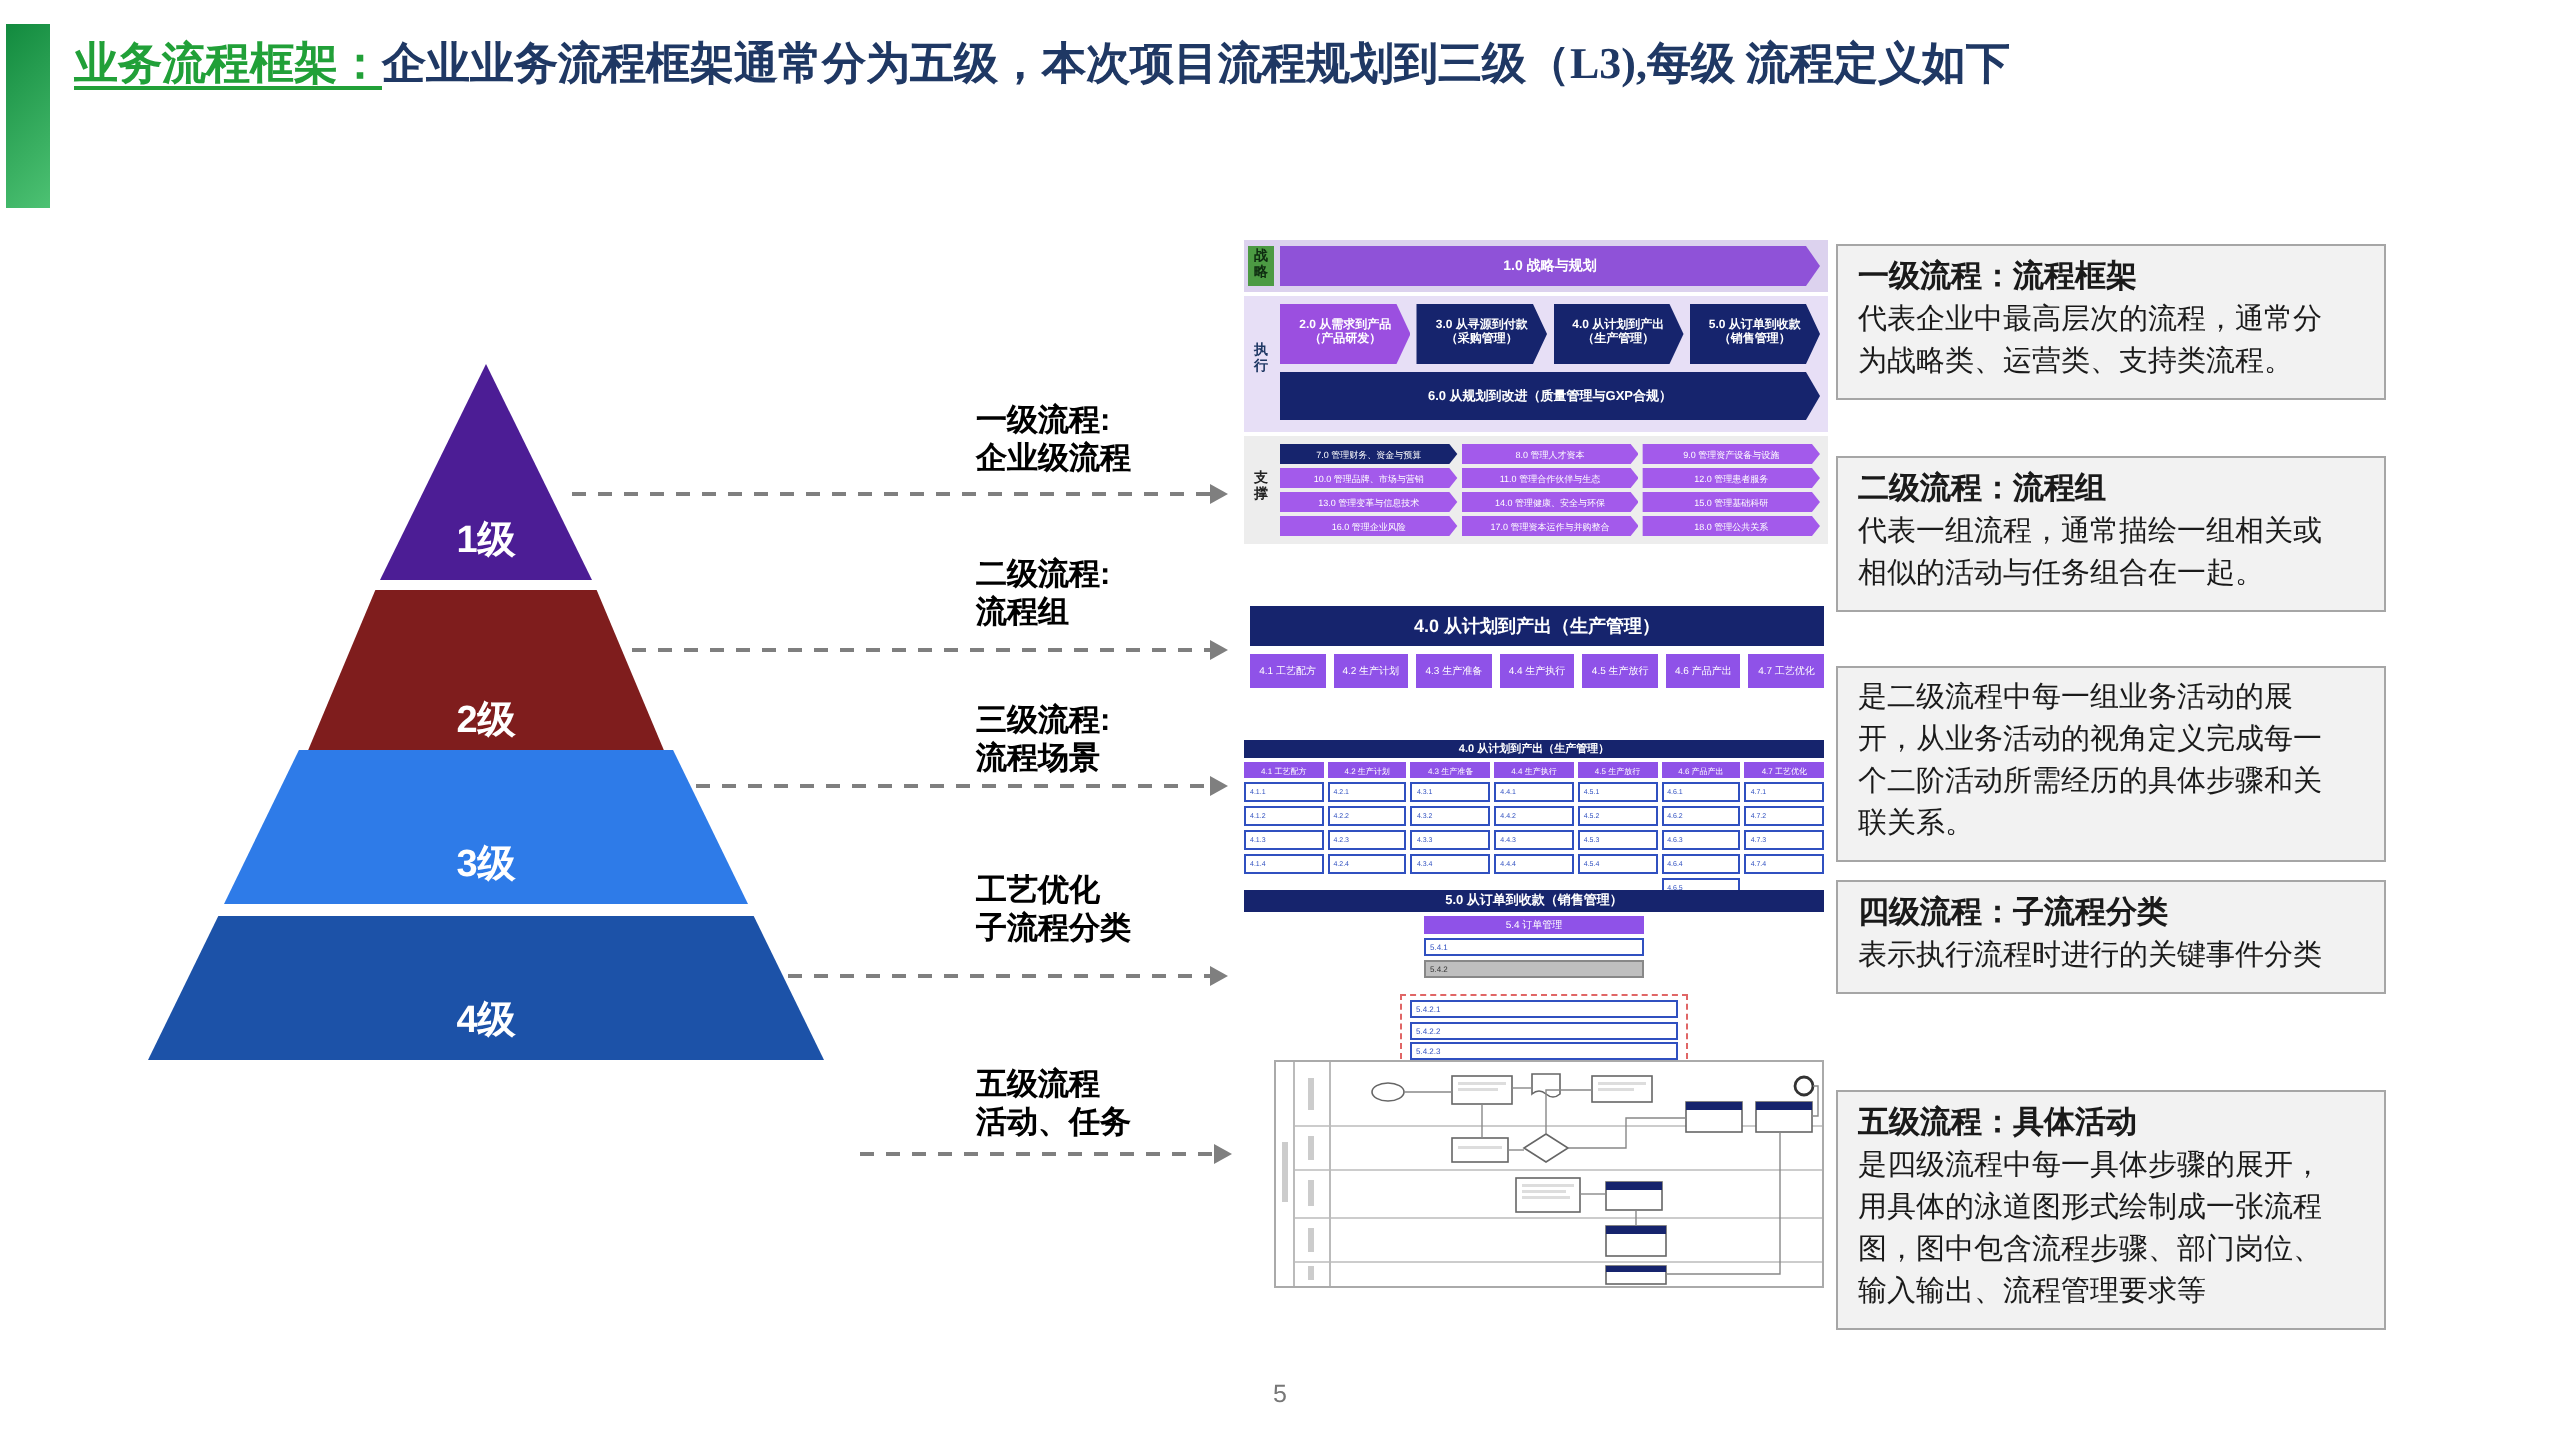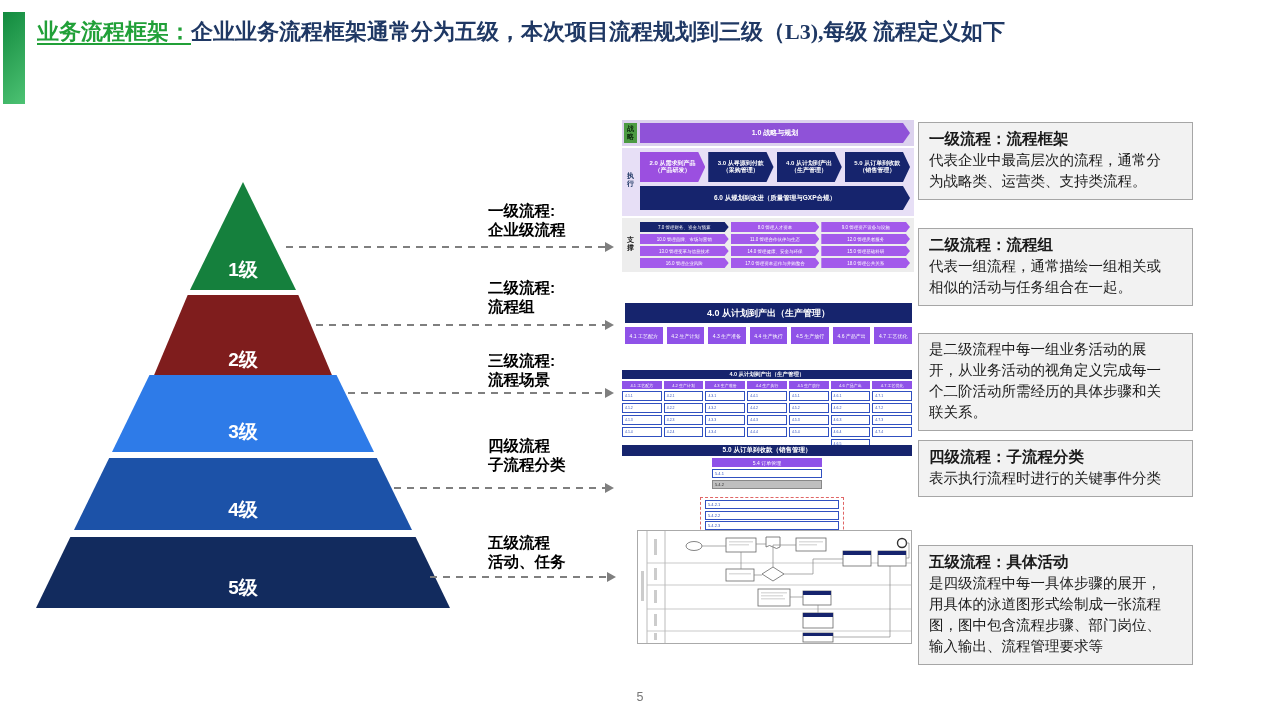--- a/index.html
+++ b/index.html
@@ -10,21 +10,21 @@
              background:linear-gradient(135deg,#128A3E,#4DC273);}
   .title{position:absolute;left:37px;top:13px;width:1210px;
          font-family:"Liberation Serif","DejaVu Serif",serif;
          font-weight:700;font-size:22px;line-height:38px;color:#1F3864;}
   .title .hl{color:#21A038;text-decoration:underline;text-decoration-thickness:2px;text-underline-offset:4px;}
   
   .pyr{position:absolute;left:36px;top:182px;width:414px;height:426px;}
   .pslice{position:absolute;}
   .pslice .plabel{position:absolute;left:0;bottom:7px;width:100%;text-align:center;
                   color:#fff;font-weight:700;font-size:19px;}
-  .p1{left:154px;top:0;width:106px;height:108px;background:#15803d;
+  .p1{left:154px;top:0;width:106px;height:108px;background:#4c1d95;
       clip-path:polygon(50% 0,100% 100%,0 100%);}
   .p2{left:116px;top:113px;width:182px;height:85px;background:#7f1d1d;
       clip-path:polygon(19.6% 0,80.4% 0,100% 100%,0 100%);}
   .p3{left:76px;top:193px;width:262px;height:77px;background:#2E7BE8;
       clip-path:polygon(14.3% 0,85.7% 0,100% 100%,0 100%);}
   .p4{left:38px;top:276px;width:338px;height:72px;background:#1C52A8;
       clip-path:polygon(10.4% 0,89.6% 0,100% 100%,0 100%);}
   .p5{left:0;top:355px;width:414px;height:71px;background:#122B5E;
       clip-path:polygon(8.3% 0,91.7% 0,100% 100%,0 100%);}
   
@@ -115,39 +115,36 @@
       </div>
     <div class="pslice p2">
         <div class="plabel">2级</div>
       </div>
     <div class="pslice p3">
         <div class="plabel">3级</div>
       </div>
     <div class="pslice p4">
         <div class="plabel">4级</div>
       </div>
-    <div class="pslice p5">
-        <div class="plabel">5级</div>
-      </div>
   </div>
 
   <div class="side-label" style="top:201px">
     <div>一级流程:</div>
     <div>企业级流程</div>
   </div>
   <div class="side-label" style="top:278px">
     <div>二级流程:</div>
     <div>流程组</div>
   </div>
   <div class="side-label" style="top:351px">
     <div>三级流程:</div>
     <div>流程场景</div>
   </div>
   <div class="side-label" style="top:436px">
-    <div>四级流程</div>
+    <div>工艺优化</div>
     <div>子流程分类</div>
   </div>
   <div class="side-label" style="top:533px">
     <div>五级流程</div>
     <div>活动、任务</div>
   </div>
 
   <div class="dash-arrow" style="left:286px;top:242px;width:328px">
       <div class="line"></div>
       <div class="head"></div>

